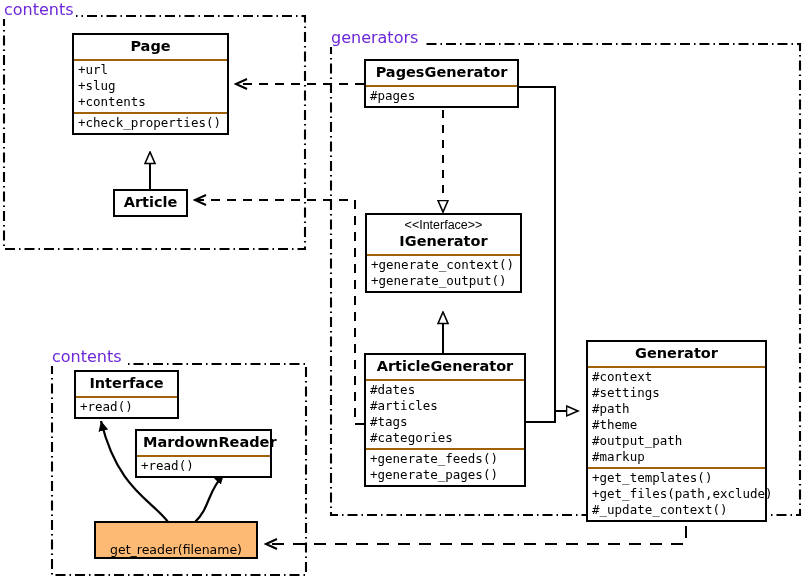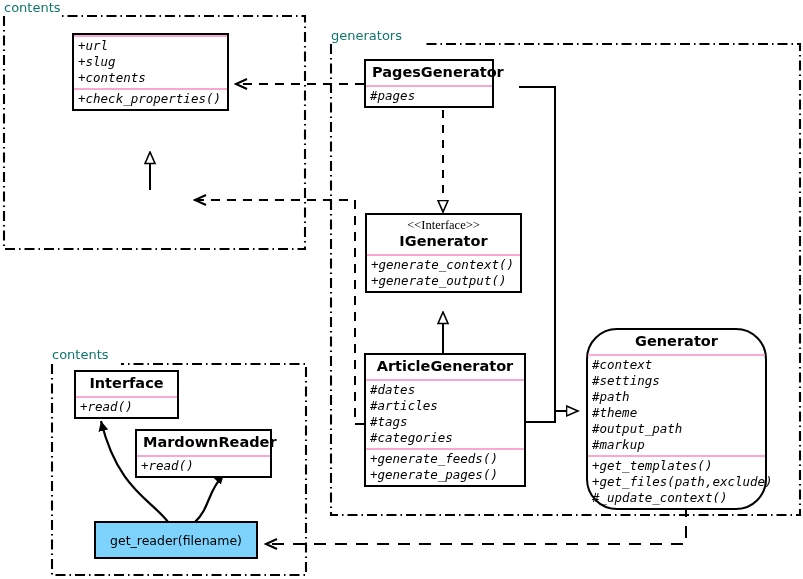--- a/index.html
+++ b/index.html
@@ -39,58 +39,57 @@
     color: #000;
     padding: 3px 6px 4px 6px;
     line-height: 1.15;
     white-space: nowrap;
   }
   .uml-stereotype {
     display: block;
     text-align: center;
     font-weight: normal;
     font-size: 12.5px;
-    font-family: Liberation Serif, serif;
+    font-family: Liberation Sans, sans-serif;
     line-height: 1.2;
   }
   .uml-compartment {
-    border-top: 2px solid #f9a8d4;
+    border-top: 2px solid #a16207;
     padding: 1px 3px 2px 4px;
-    font-style: italic;
   }
   .uml-member {
     font-family: "DejaVu Sans Mono", monospace;
     font-size: 12.5px;
     line-height: 16px;
     color: #000;
     white-space: nowrap;
   }
   .plain-box {
     position: absolute;
     box-sizing: border-box;
     border: 2px solid #000;
-    background: #7dd3fc;
+    background: #fdba74;
     z-index: 5;
     display: flex;
-    align-items: center;
+    align-items: flex-end;
     justify-content: center;
   }
   .plain-box-label {
     font-family: "DejaVu Sans", sans-serif;
     font-size: 12.5px;
     color: #000;
     white-space: nowrap;
   }
 
   
   .pkg-label {
     position: absolute;
     font-family: "DejaVu Sans", sans-serif;
-    font-size: 13px;
-    color: #0f766e;
+    font-size: 16px;
+    color: #6d28d9;
     background: #ffffff;
     z-index: 6;
     white-space: nowrap;
     padding: 0 2px;
   }
 </style>
 </head>
 <body>
 
 <div id="canvas">
@@ -175,32 +174,36 @@
     </g>
   </svg>
 
   <div class="pkg-label" style="left:2px; top:0px;">contents</div>
 
   <div class="pkg-label" style="left:329px; top:28px;text-align:right;">generators</div>
 
   <div class="pkg-label" style="left:50px; top:347px;">contents</div>
 
   <div class="uml-class" style="left:72px; top:33px; width:157px;">
+    <div class="uml-title">Page</div>
     <div class="uml-compartment">
       <div class="uml-member">+url</div>
       <div class="uml-member">+slug</div>
       <div class="uml-member">+contents</div>
     </div>
     <div class="uml-compartment">
       <div class="uml-member">+check_properties()</div>
     </div>
   </div>
 
-
-  <div class="uml-class" style="left:364px; top:59px; width:130px;">
+  <div class="uml-class" style="left:113px; top:189px; width:75px;">
+    <div class="uml-title">Article</div>
+  </div>
+
+  <div class="uml-class" style="left:364px; top:59px; width:155px;">
     <div class="uml-title">PagesGenerator</div>
     <div class="uml-compartment">
       <div class="uml-member">#pages</div>
     </div>
   </div>
 
   <div class="uml-class" style="left:365px; top:213px; width:157px;">
     <div class="uml-title">
       <span class="uml-stereotype">&lt;&lt;Interface&gt;&gt;</span>
       <span>IGenerator</span>
@@ -218,21 +221,21 @@
       <div class="uml-member">#articles</div>
       <div class="uml-member">#tags</div>
       <div class="uml-member">#categories</div>
     </div>
     <div class="uml-compartment">
       <div class="uml-member">+generate_feeds()</div>
       <div class="uml-member">+generate_pages()</div>
     </div>
   </div>
 
-  <div class="uml-class" style="left:586px; top:328px; width:181px;border-radius:31px;">
+  <div class="uml-class" style="left:586px; top:340px; width:181px;">
     <div class="uml-title">Generator</div>
     <div class="uml-compartment">
       <div class="uml-member">#context</div>
       <div class="uml-member">#settings</div>
       <div class="uml-member">#path</div>
       <div class="uml-member">#theme</div>
       <div class="uml-member">#output_path</div>
       <div class="uml-member">#markup</div>
     </div>
     <div class="uml-compartment">

